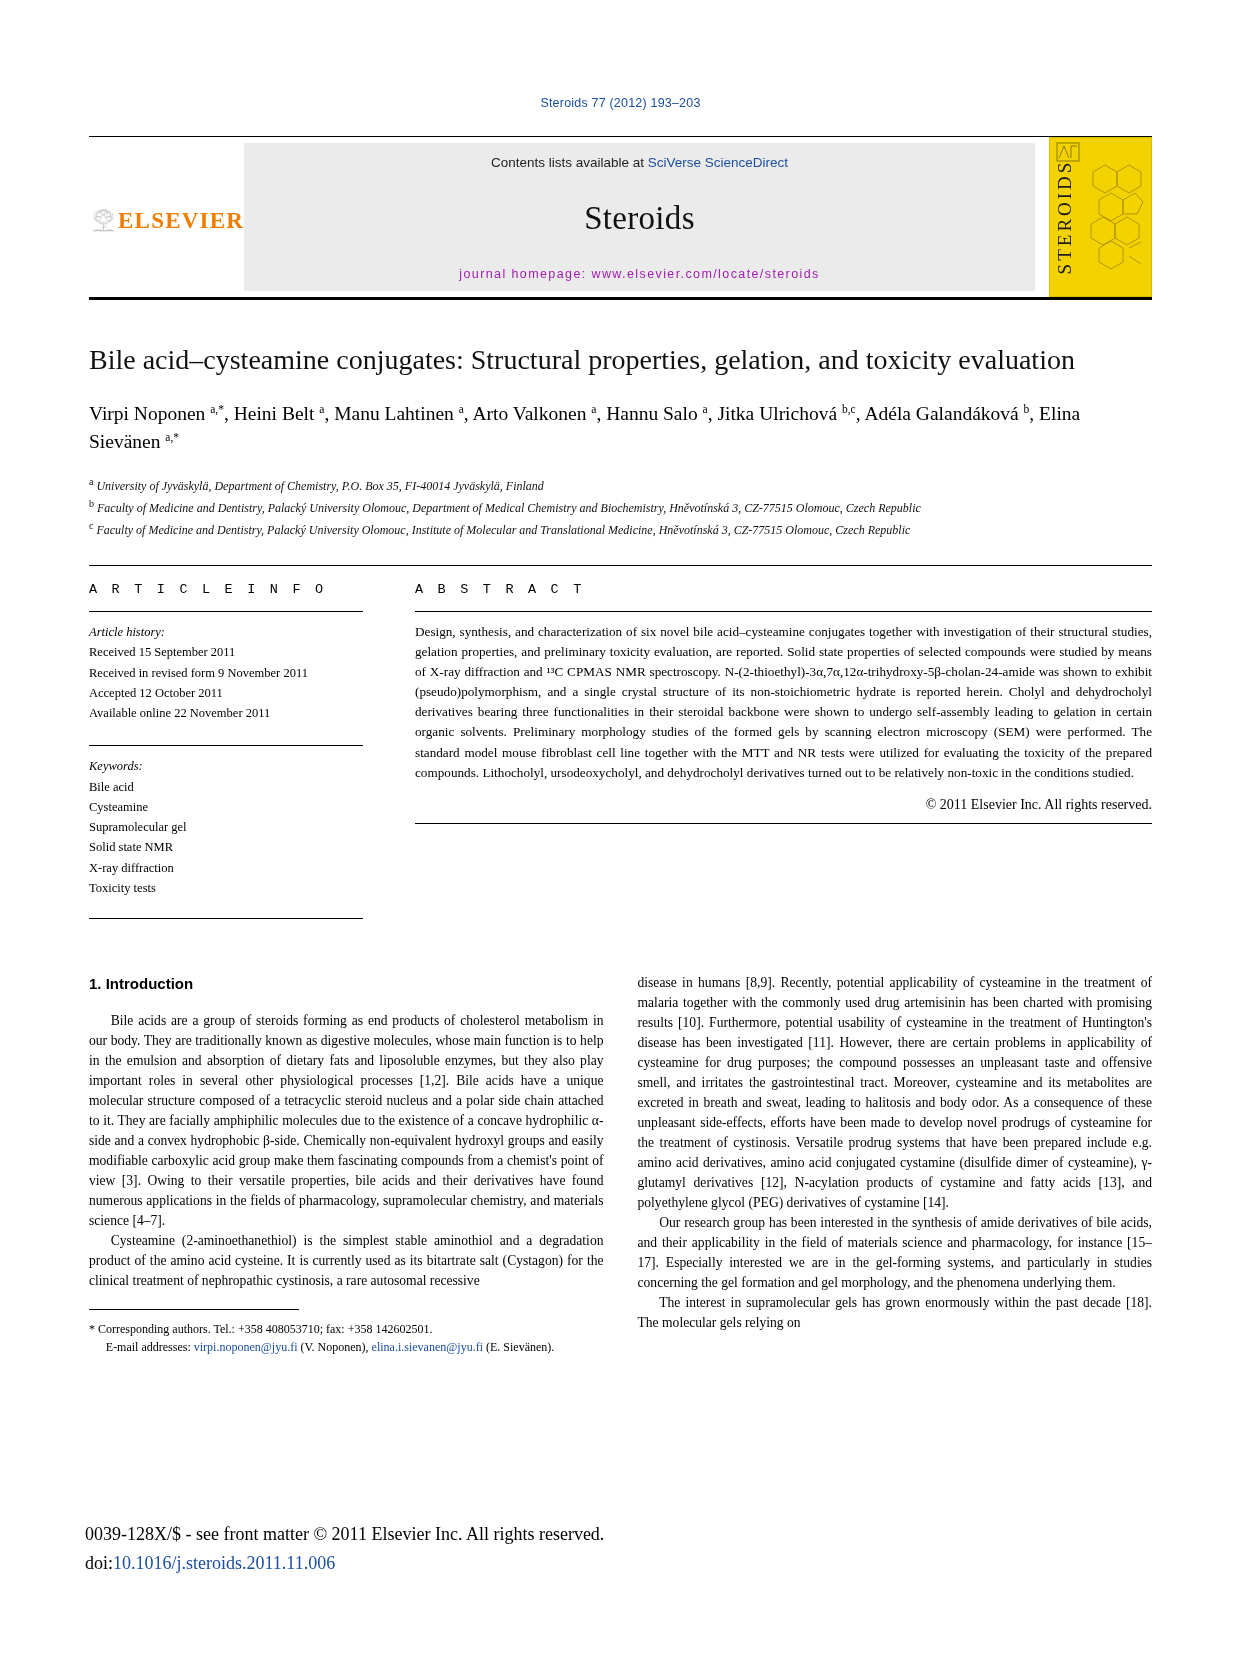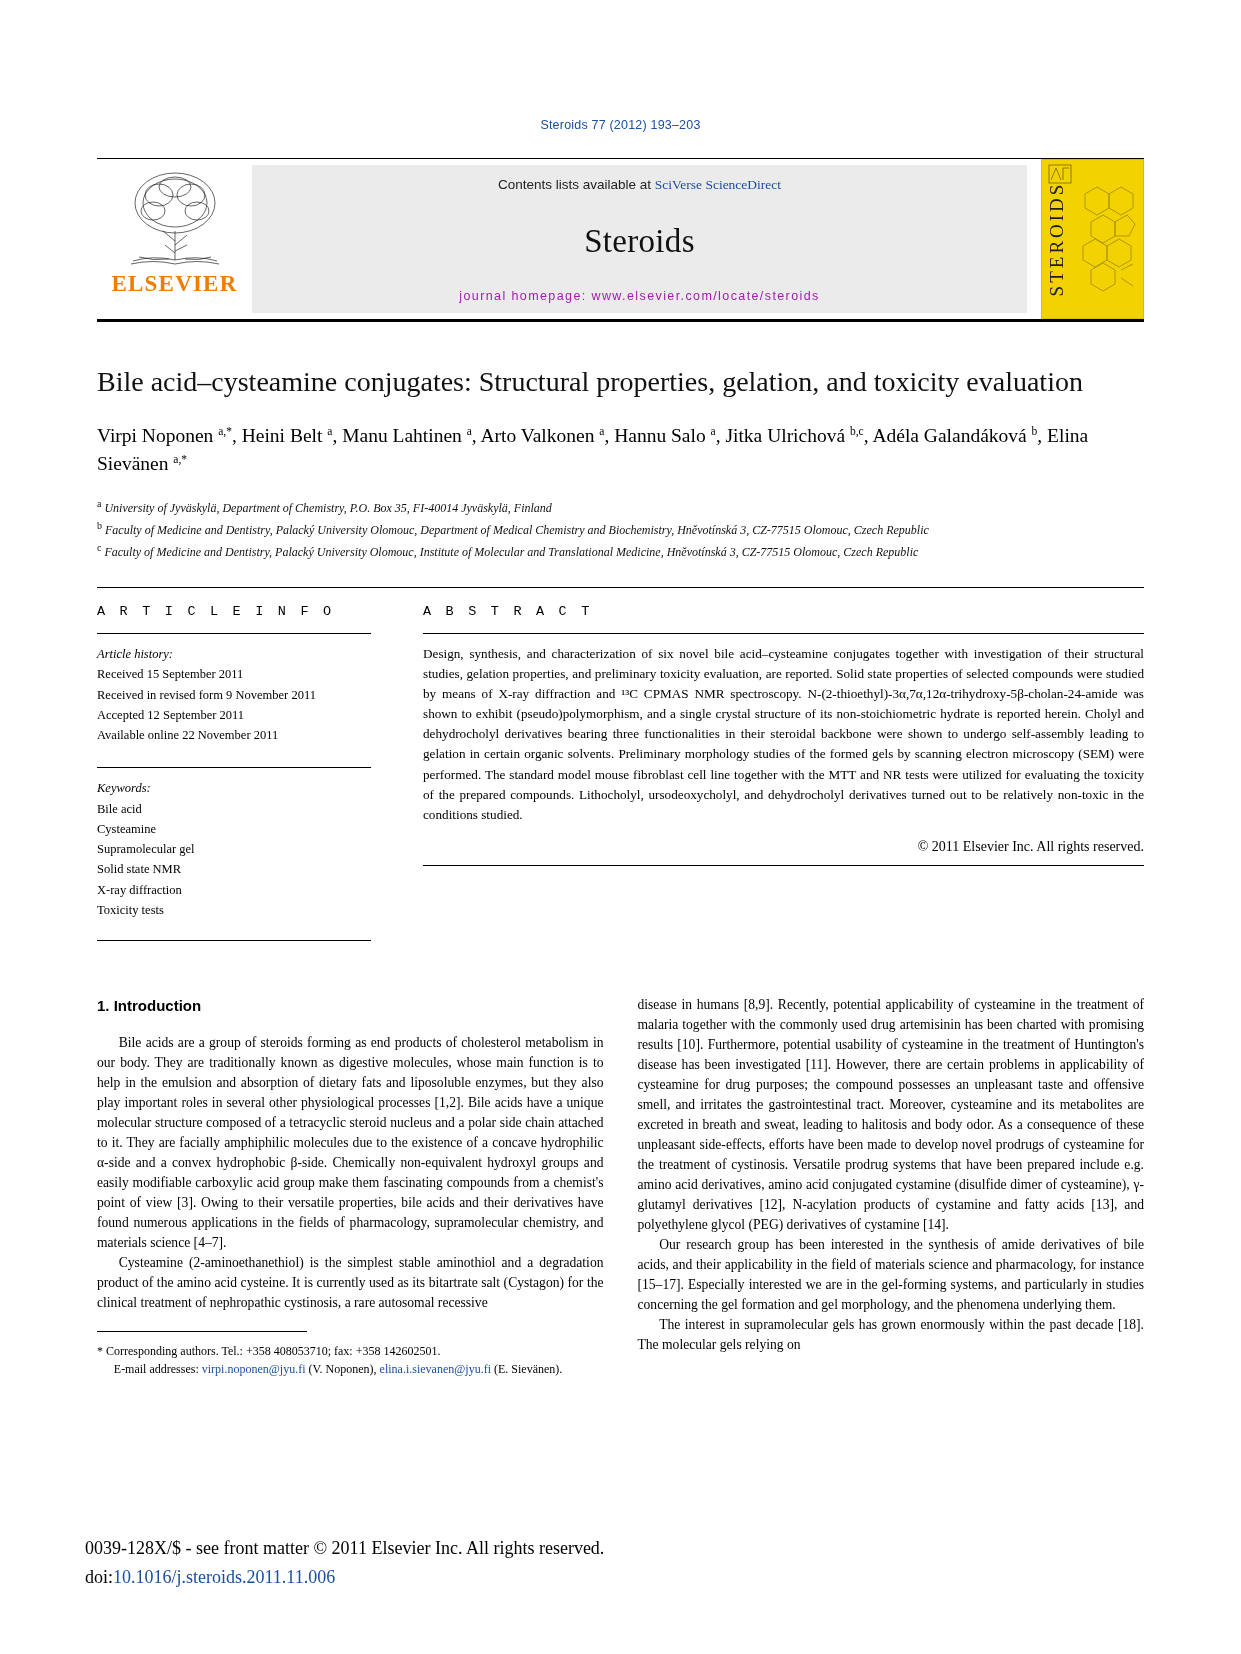--- a/index.html
+++ b/index.html
@@ -12,23 +12,22 @@
     height: 1654px;
     font-family: "Liberation Serif", serif;
     color: #000000;
     position: relative;
     overflow: hidden;
   }
   .page {
     position: relative;
     width: 1241px;
     height: 1640px;
-    padding: 12px;
-    box-sizing: border-box;
-    margin-top: 14px;
+    padding: 4px;
+    box-sizing: border-box;
   }
   .journal-ref {
     text-align: center;
     font-family: "Liberation Sans", sans-serif;
     font-size: 12.5px;
     color: #1a4fa0;
     padding-top: 92px;
     letter-spacing: 0.2px;
   }
   
@@ -36,21 +35,21 @@
     margin: 26px 85px 0 85px;
     border-top: 1.6px solid #000;
     height: 160px;
     position: relative;
     display: flex;
     align-items: stretch;
   }
   .elsevier-block {
     width: 155px;
     display: flex;
-    flex-direction: column;
+    flex-direction: row;
     align-items: center;
     justify-content: flex-start;
     padding-top: 6px;
     box-sizing: border-box;
   }
   .tree-logo {
     width: 120px;
     height: 104px;
   }
   .elsevier-word {
@@ -74,21 +73,20 @@
     box-sizing: border-box;
   }
   .contents-line {
     font-family: "Liberation Sans", sans-serif;
     font-size: 13.5px;
     color: #222;
   }
   .contents-line a {
     color: #1a4fa0;
     text-decoration: none;
-    font-family: Liberation Serif, serif;
   }
   .journal-title {
     font-family: "Liberation Serif", serif;
     font-size: 33px;
     color: #111;
     letter-spacing: 0.3px;
   }
   .homepage-line {
     font-family: Liberation Sans, sans-serif;
     font-size: 12.5px;
@@ -322,21 +320,21 @@
     </div>
 
   <div class="infoabs">
     <div class="col-info">
       <div class="sec-head">A R T I C L E   I N F O</div>
       <div class="hr-thin"></div>
       <div class="hist">
         <div class="it">Article history:</div>
         <div>Received 15 September 2011</div>
         <div>Received in revised form 9 November 2011</div>
-        <div>Accepted 12 September 2011</div>
+        <div>Accepted 12 October 2011</div>
         <div>Available online 22 November 2011</div>
       </div>
       <div class="hr-thin" style="margin-top:22px;"></div>
       <div class="kw">
         <div class="it">Keywords:</div>
         <div>Bile acid</div>
         <div>Cysteamine</div>
         <div>Supramolecular gel</div>
         <div>Solid state NMR</div>
         <div>X-ray diffraction</div>

